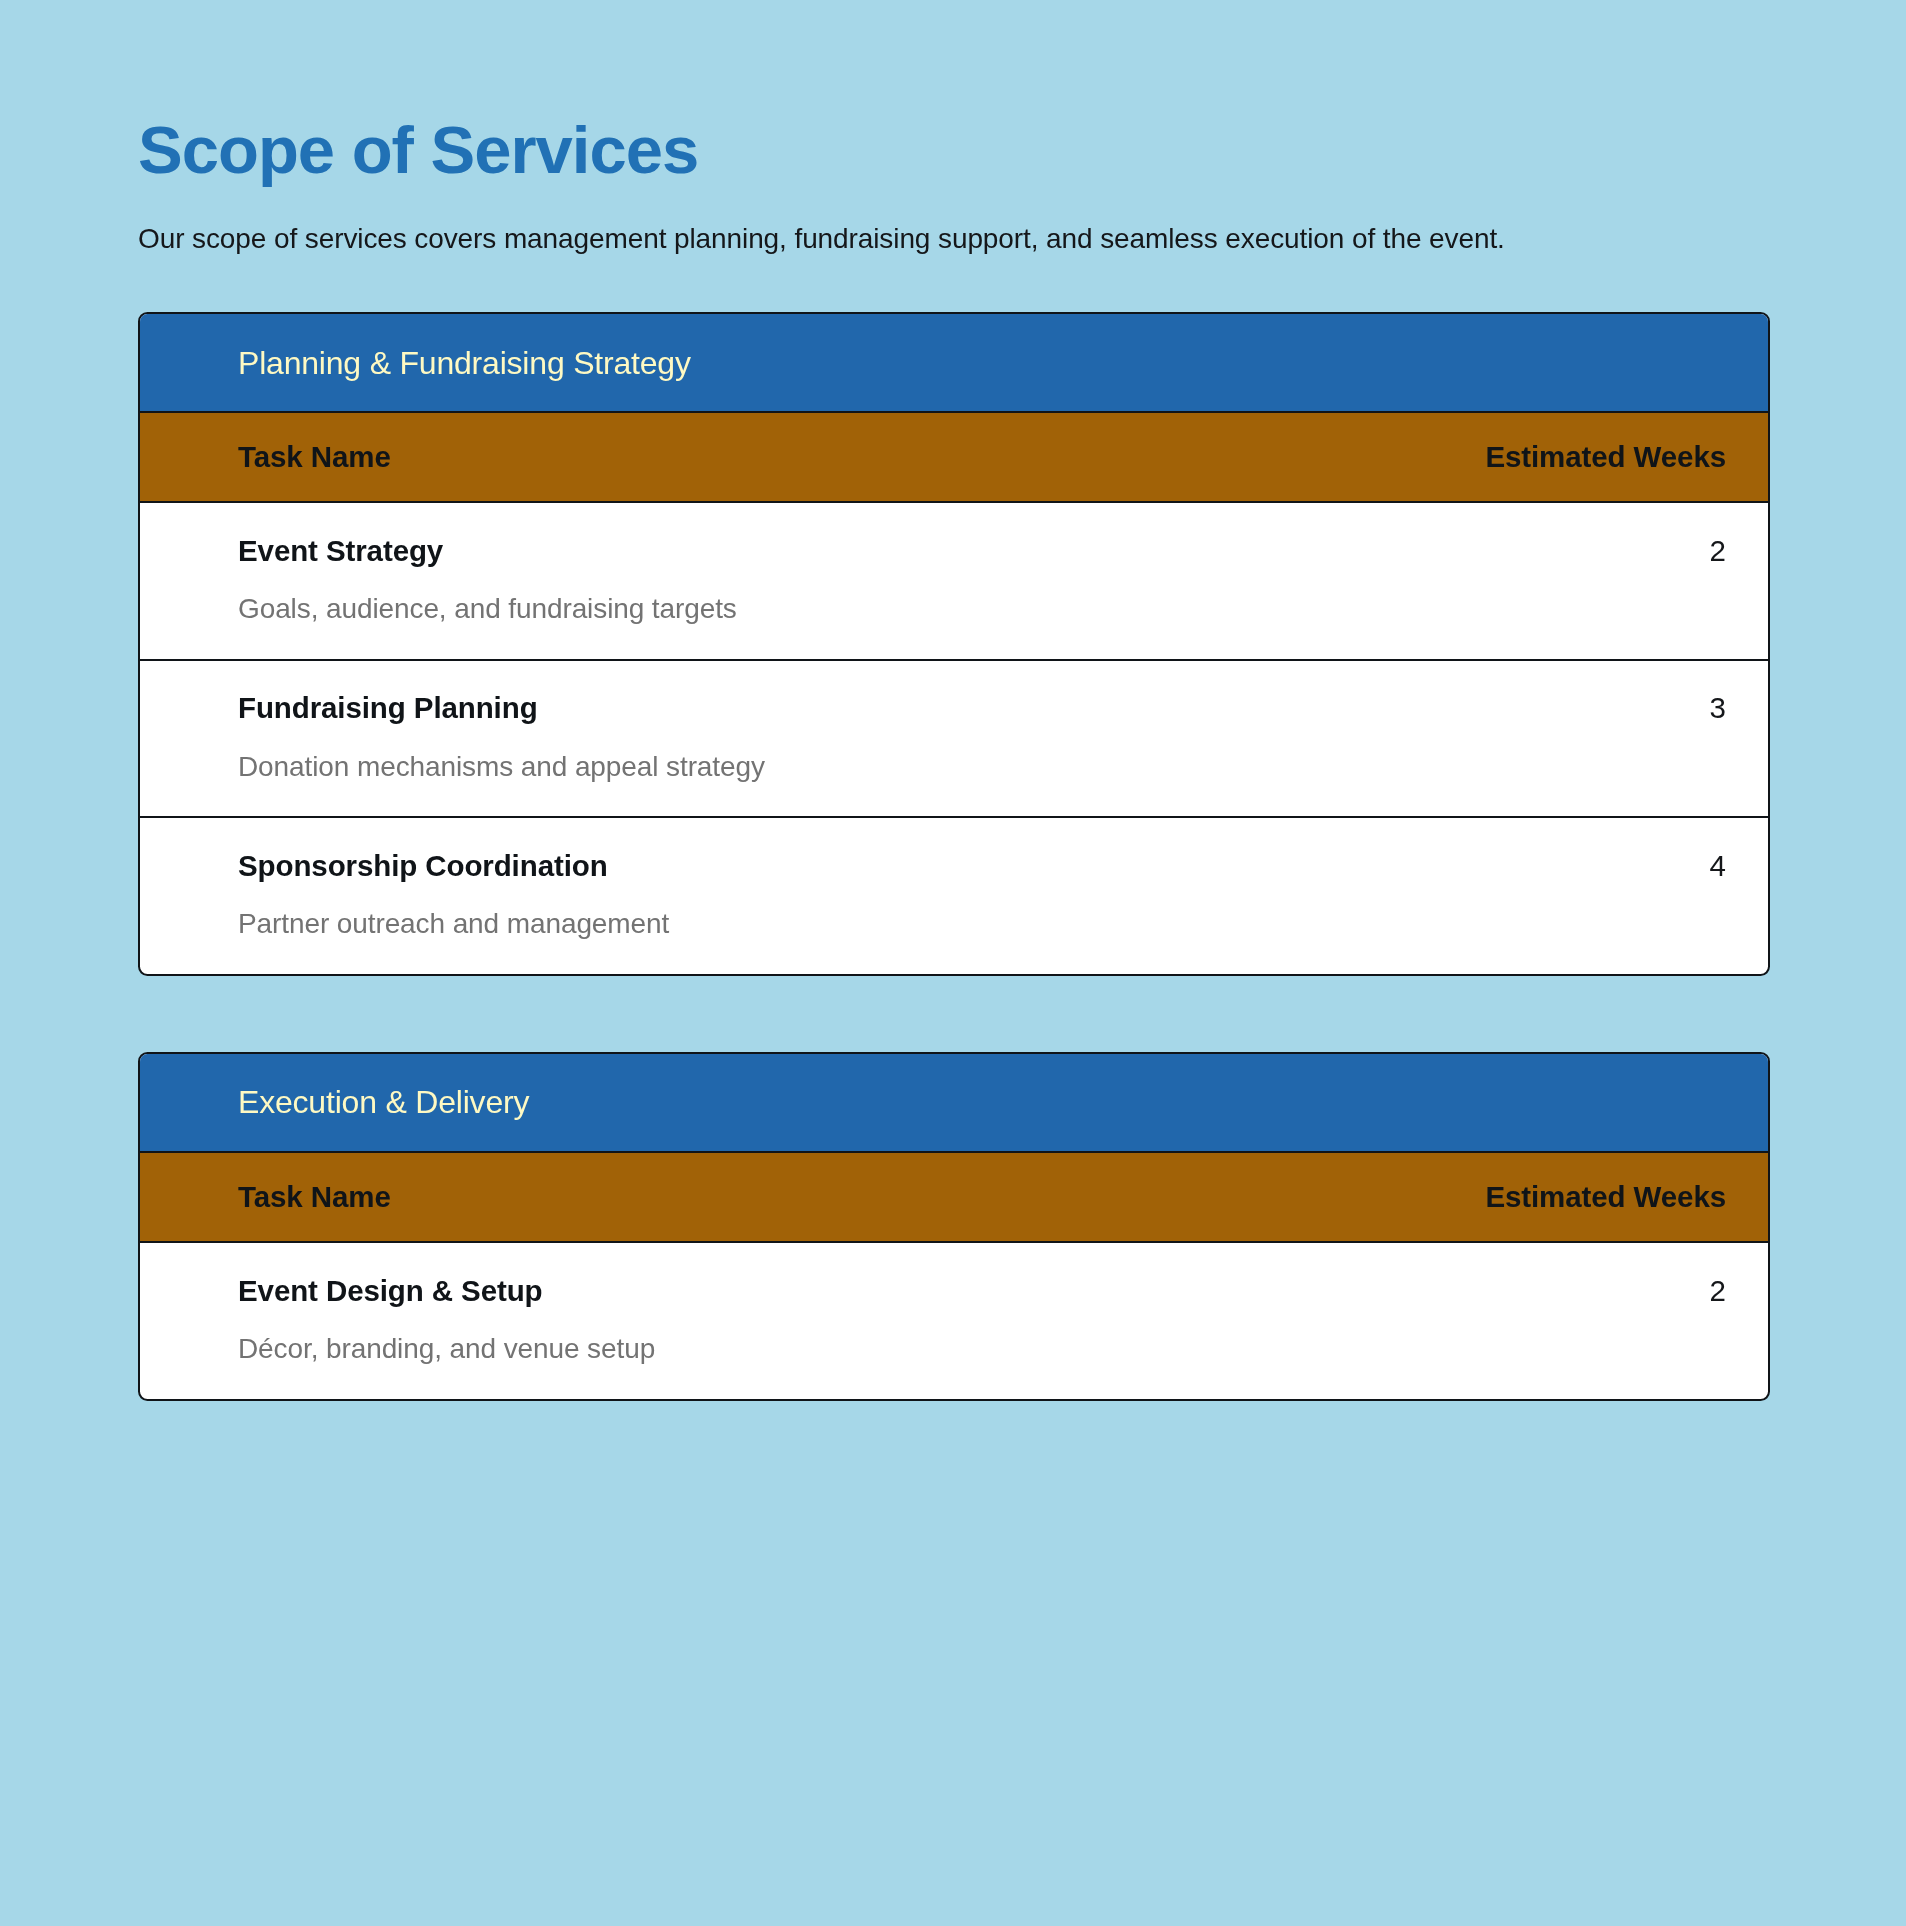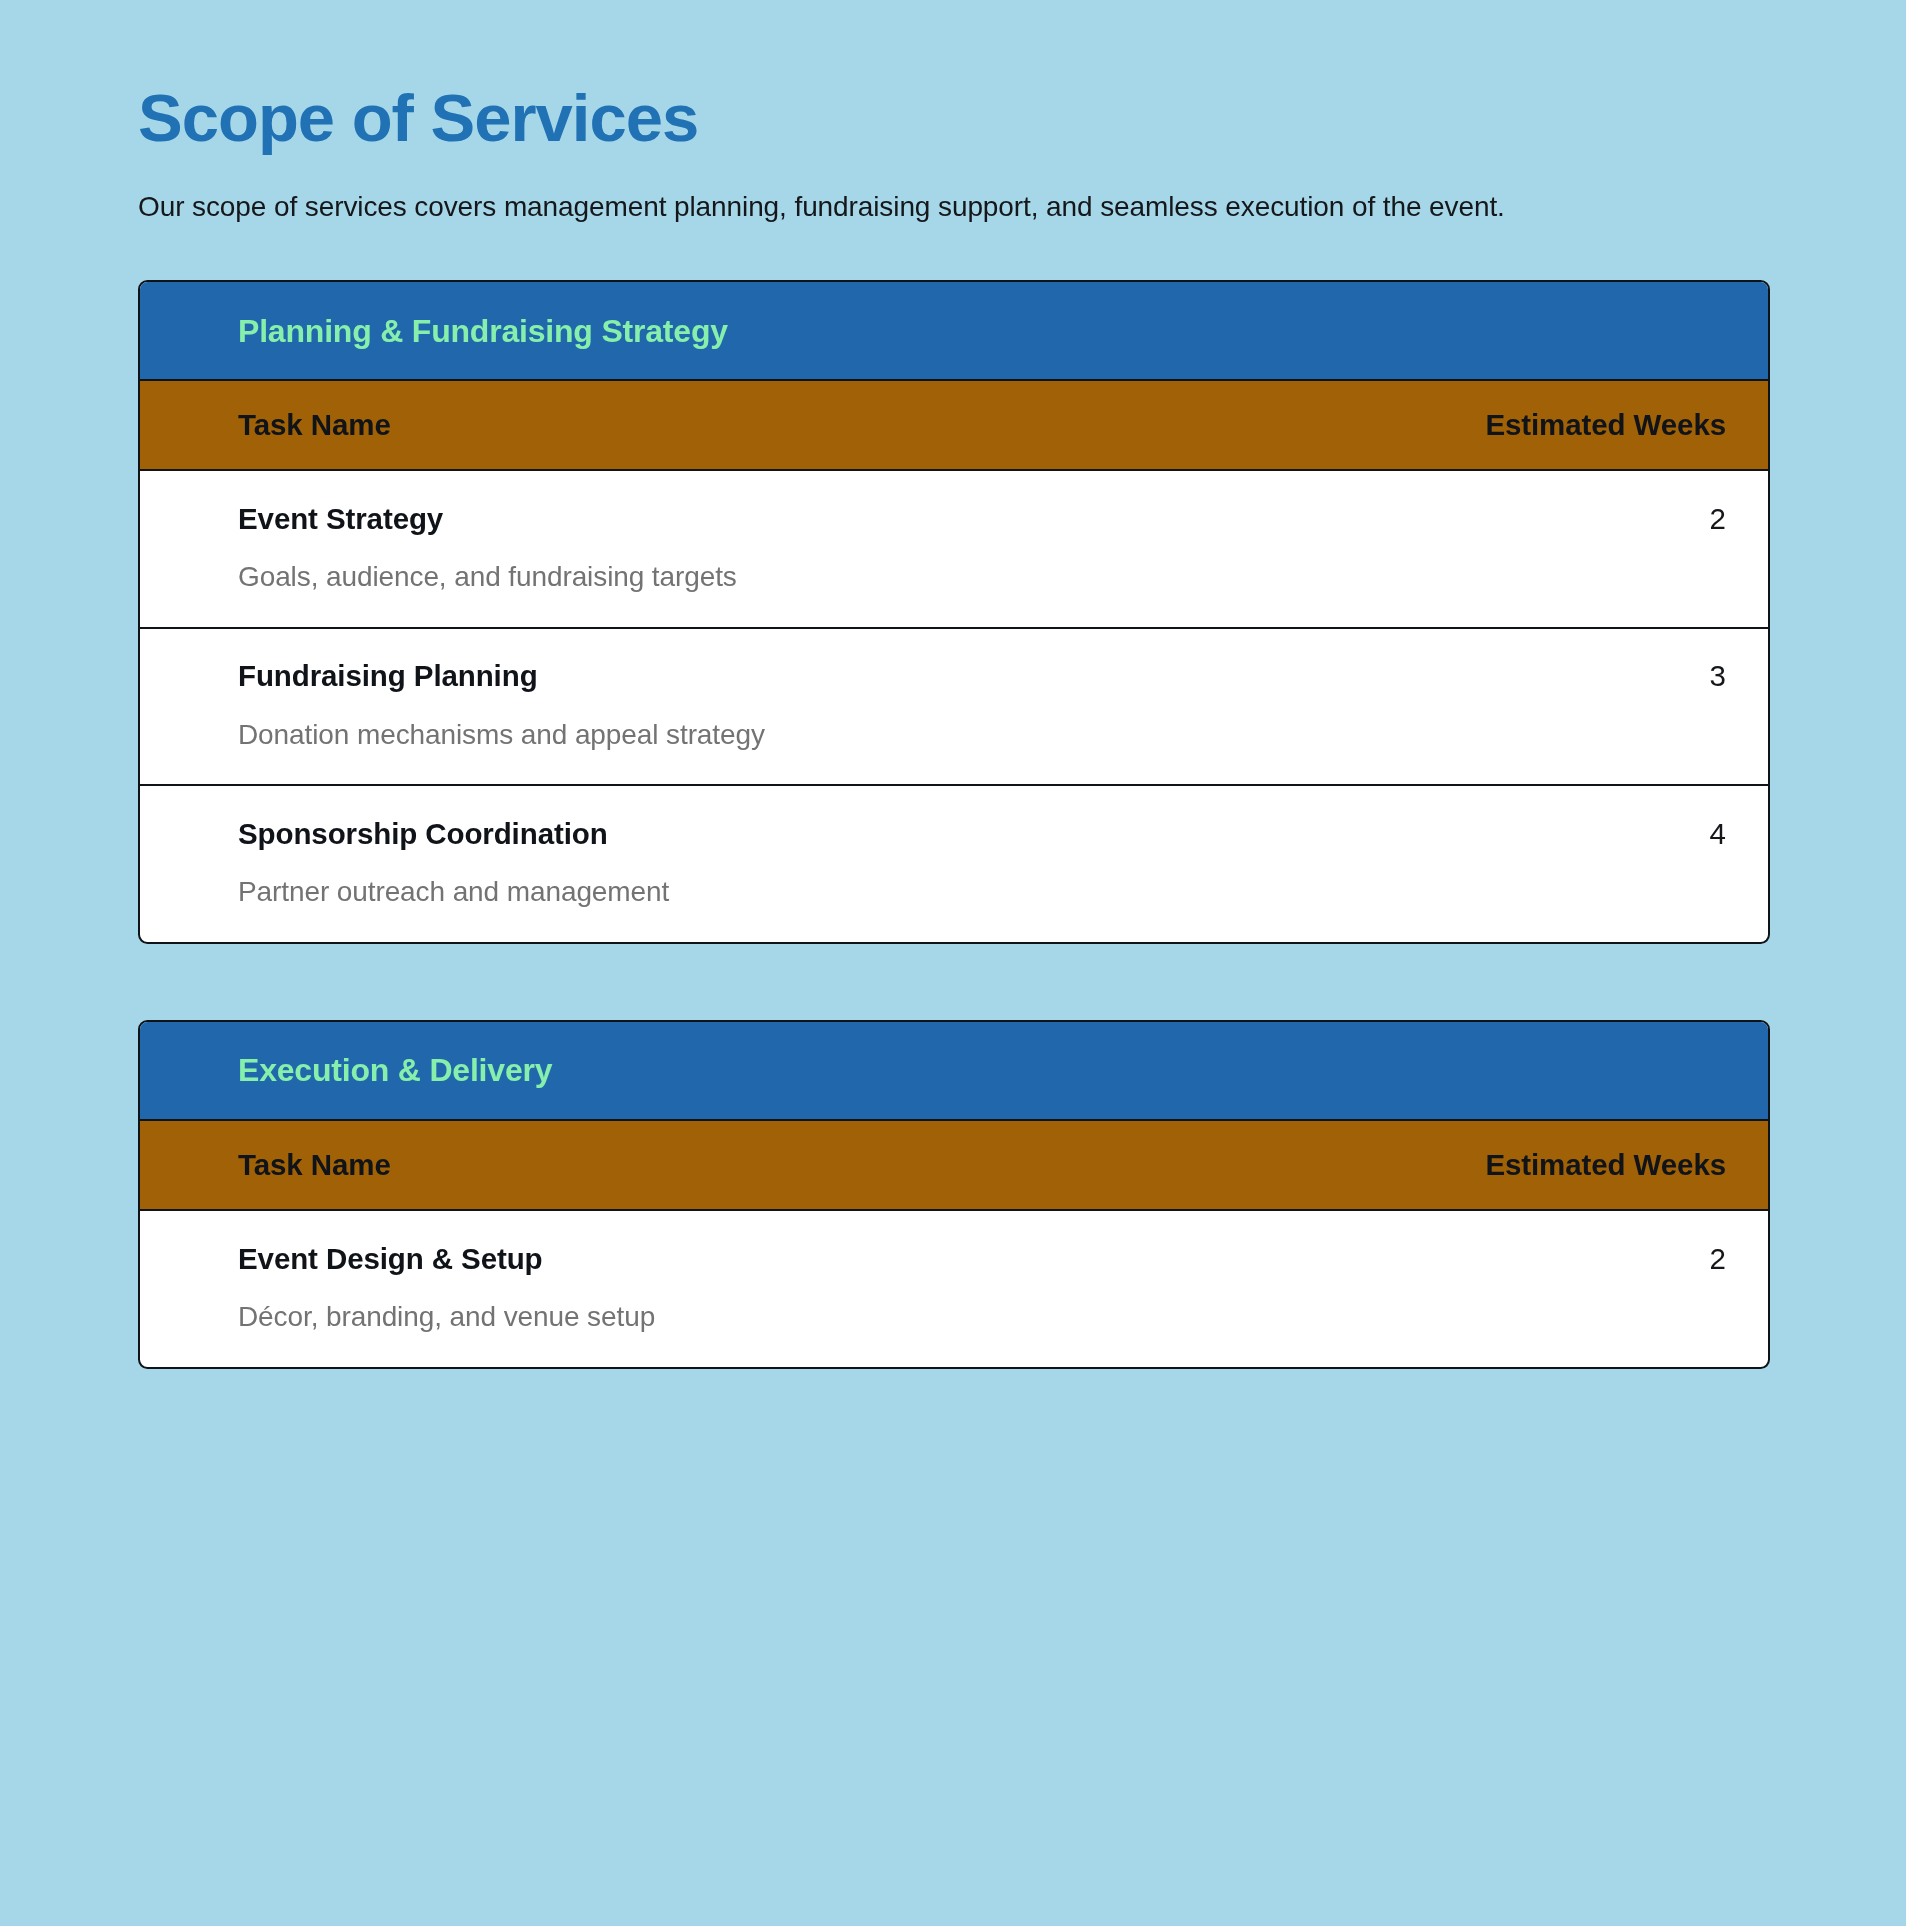--- a/index.html
+++ b/index.html
@@ -11,21 +11,21 @@
     height: 1926px;
     background: #a6d7e8;
     font-family: "Liberation Sans", sans-serif;
     -webkit-font-smoothing: antialiased;
   }
 
   .page {
     box-sizing: border-box;
     width: 1907px;
     height: 1926px;
-    padding: 84px 137px 0 138px;
+    padding: 116px 137px 0 138px;
   }
 
   .page-title {
     font-size: 67px;
     line-height: 1.0;
     font-weight: bold;
     color: #2171b5;
     letter-spacing: -1px;
     margin: 0 0 38px 0;
     padding: 0;
@@ -50,23 +50,23 @@
     background: #ffffff;
     margin-bottom: 76px;
   }
   .card:last-of-type {
     margin-bottom: 0;
   }
 
   .card-header {
     box-sizing: border-box;
     background: #2167ac;
-    color: #86efac;
+    color: #fef9c3;
     font-size: 32px;
-    font-weight: bold;
+    font-weight: normal;
     line-height: 1.2;
     letter-spacing: -0.2px;
     padding: 29.5px 0 29.5px 98px;
     border-bottom: 2px solid #101418;
   }
 
   .table {
     width: 100%;
     border-collapse: collapse;
     table-layout: fixed;

